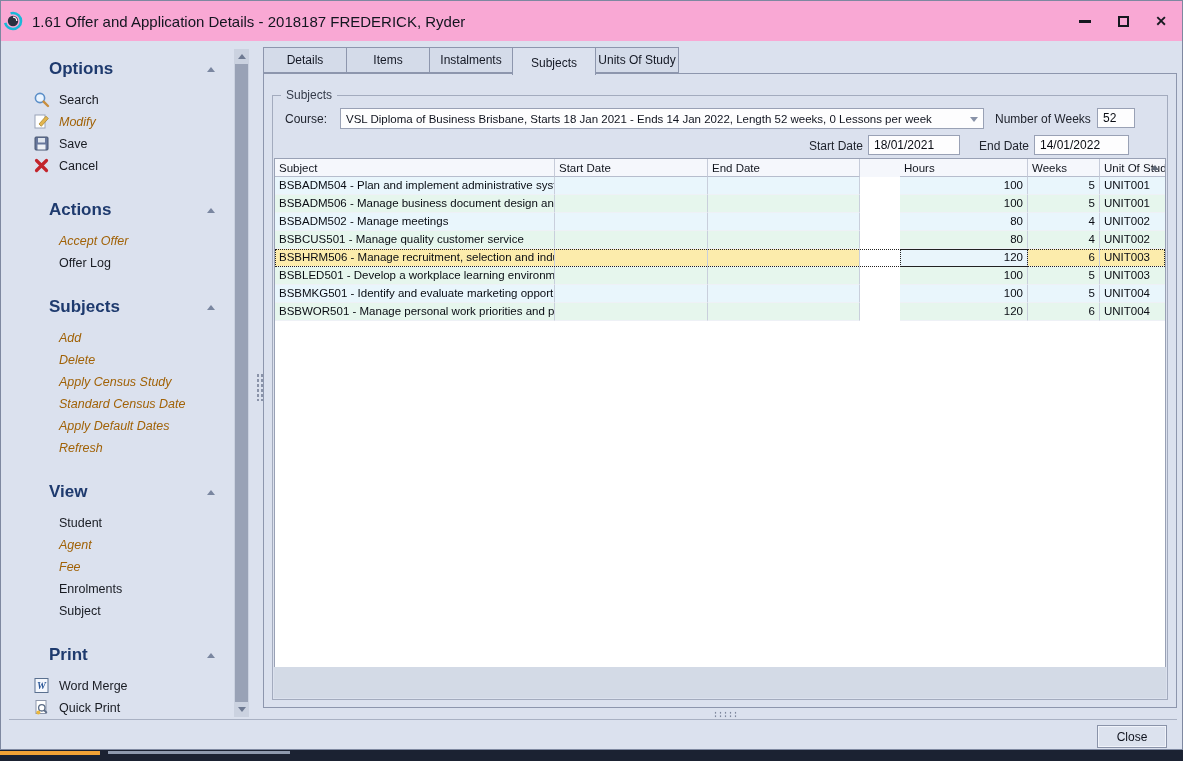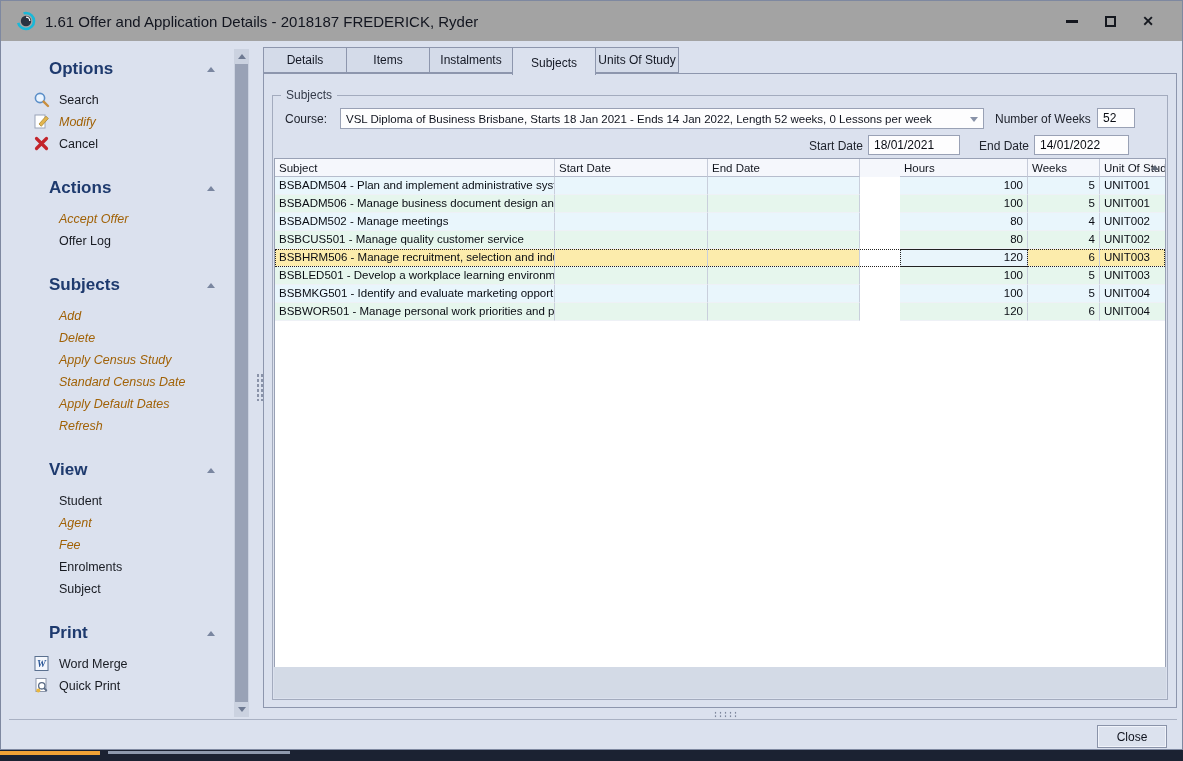--- a/index.html
+++ b/index.html
@@ -12,21 +12,21 @@
     color: #10141f;
   }
 
   
   .window {
     position:absolute; left:0; top:0; width:1183px; height:750px;
     background:#dbe1ee; border:1px solid #7e88a0;
   }
   .titlebar {
     position:absolute; left:0; top:0; right:0; height:40px;
-    background:#a3a3a3; display:flex; align-items:center; padding:0 15px;
+    background:#f9a8d4; display:flex; align-items:center; padding:0 2px;
   }
   .app-icon { width:20px; height:20px; flex:0 0 auto; }
   .title-text { font-size:15px; margin-left:9px; color:#12151f; white-space:nowrap; }
   .win-controls { margin-left:auto; display:flex; }
   .win-btn { width:38px; height:28px; display:flex; align-items:center; justify-content:center; cursor:default; }
   .glyph-min { width:12px; height:3px; background:#15181f; }
   .glyph-max { width:11px; height:11px; border:2px solid #15181f; }
   .glyph-close { font-size:14px; font-weight:bold; color:#15181f; line-height:1; }
 
   
@@ -167,20 +167,30 @@
             <svg viewBox="0 0 17 17">
               <rect x="2" y="2" width="10" height="13" fill="#ffffff" stroke="#9aa4b8"></rect>
               <path d="M6 11 L13 3.2 L15.3 5.5 L8.3 13.3 Z" fill="#e3b54e" stroke="#a98830" stroke-width="0.8"></path>
             </svg>
           </span>
           <span>Modify</span>
         </div>
         <div class="side-item">
           <span class="side-icon">
             <svg viewBox="0 0 17 17">
+              <rect x="2" y="2" width="13" height="13" rx="1" fill="#67779c" stroke="#46546f"></rect>
+              <rect x="5" y="3" width="7" height="4.5" fill="#dfe5ee"></rect>
+              <rect x="4.5" y="9.5" width="8" height="5" fill="#eef1f6"></rect>
+            </svg>
+          </span>
+          <span>Save</span>
+        </div>
+        <div class="side-item">
+          <span class="side-icon">
+            <svg viewBox="0 0 17 17">
               <path d="M3.5 3.5 L13.5 13.5 M13.5 3.5 L3.5 13.5" stroke="#c3242b" stroke-width="3.2" stroke-linecap="round"></path>
             </svg>
           </span>
           <span>Cancel</span>
         </div>
       </div>
       <div class="side-section">
         <div class="side-header">
           <span>Actions</span>
           <span class="collapse-arrow"></span>

